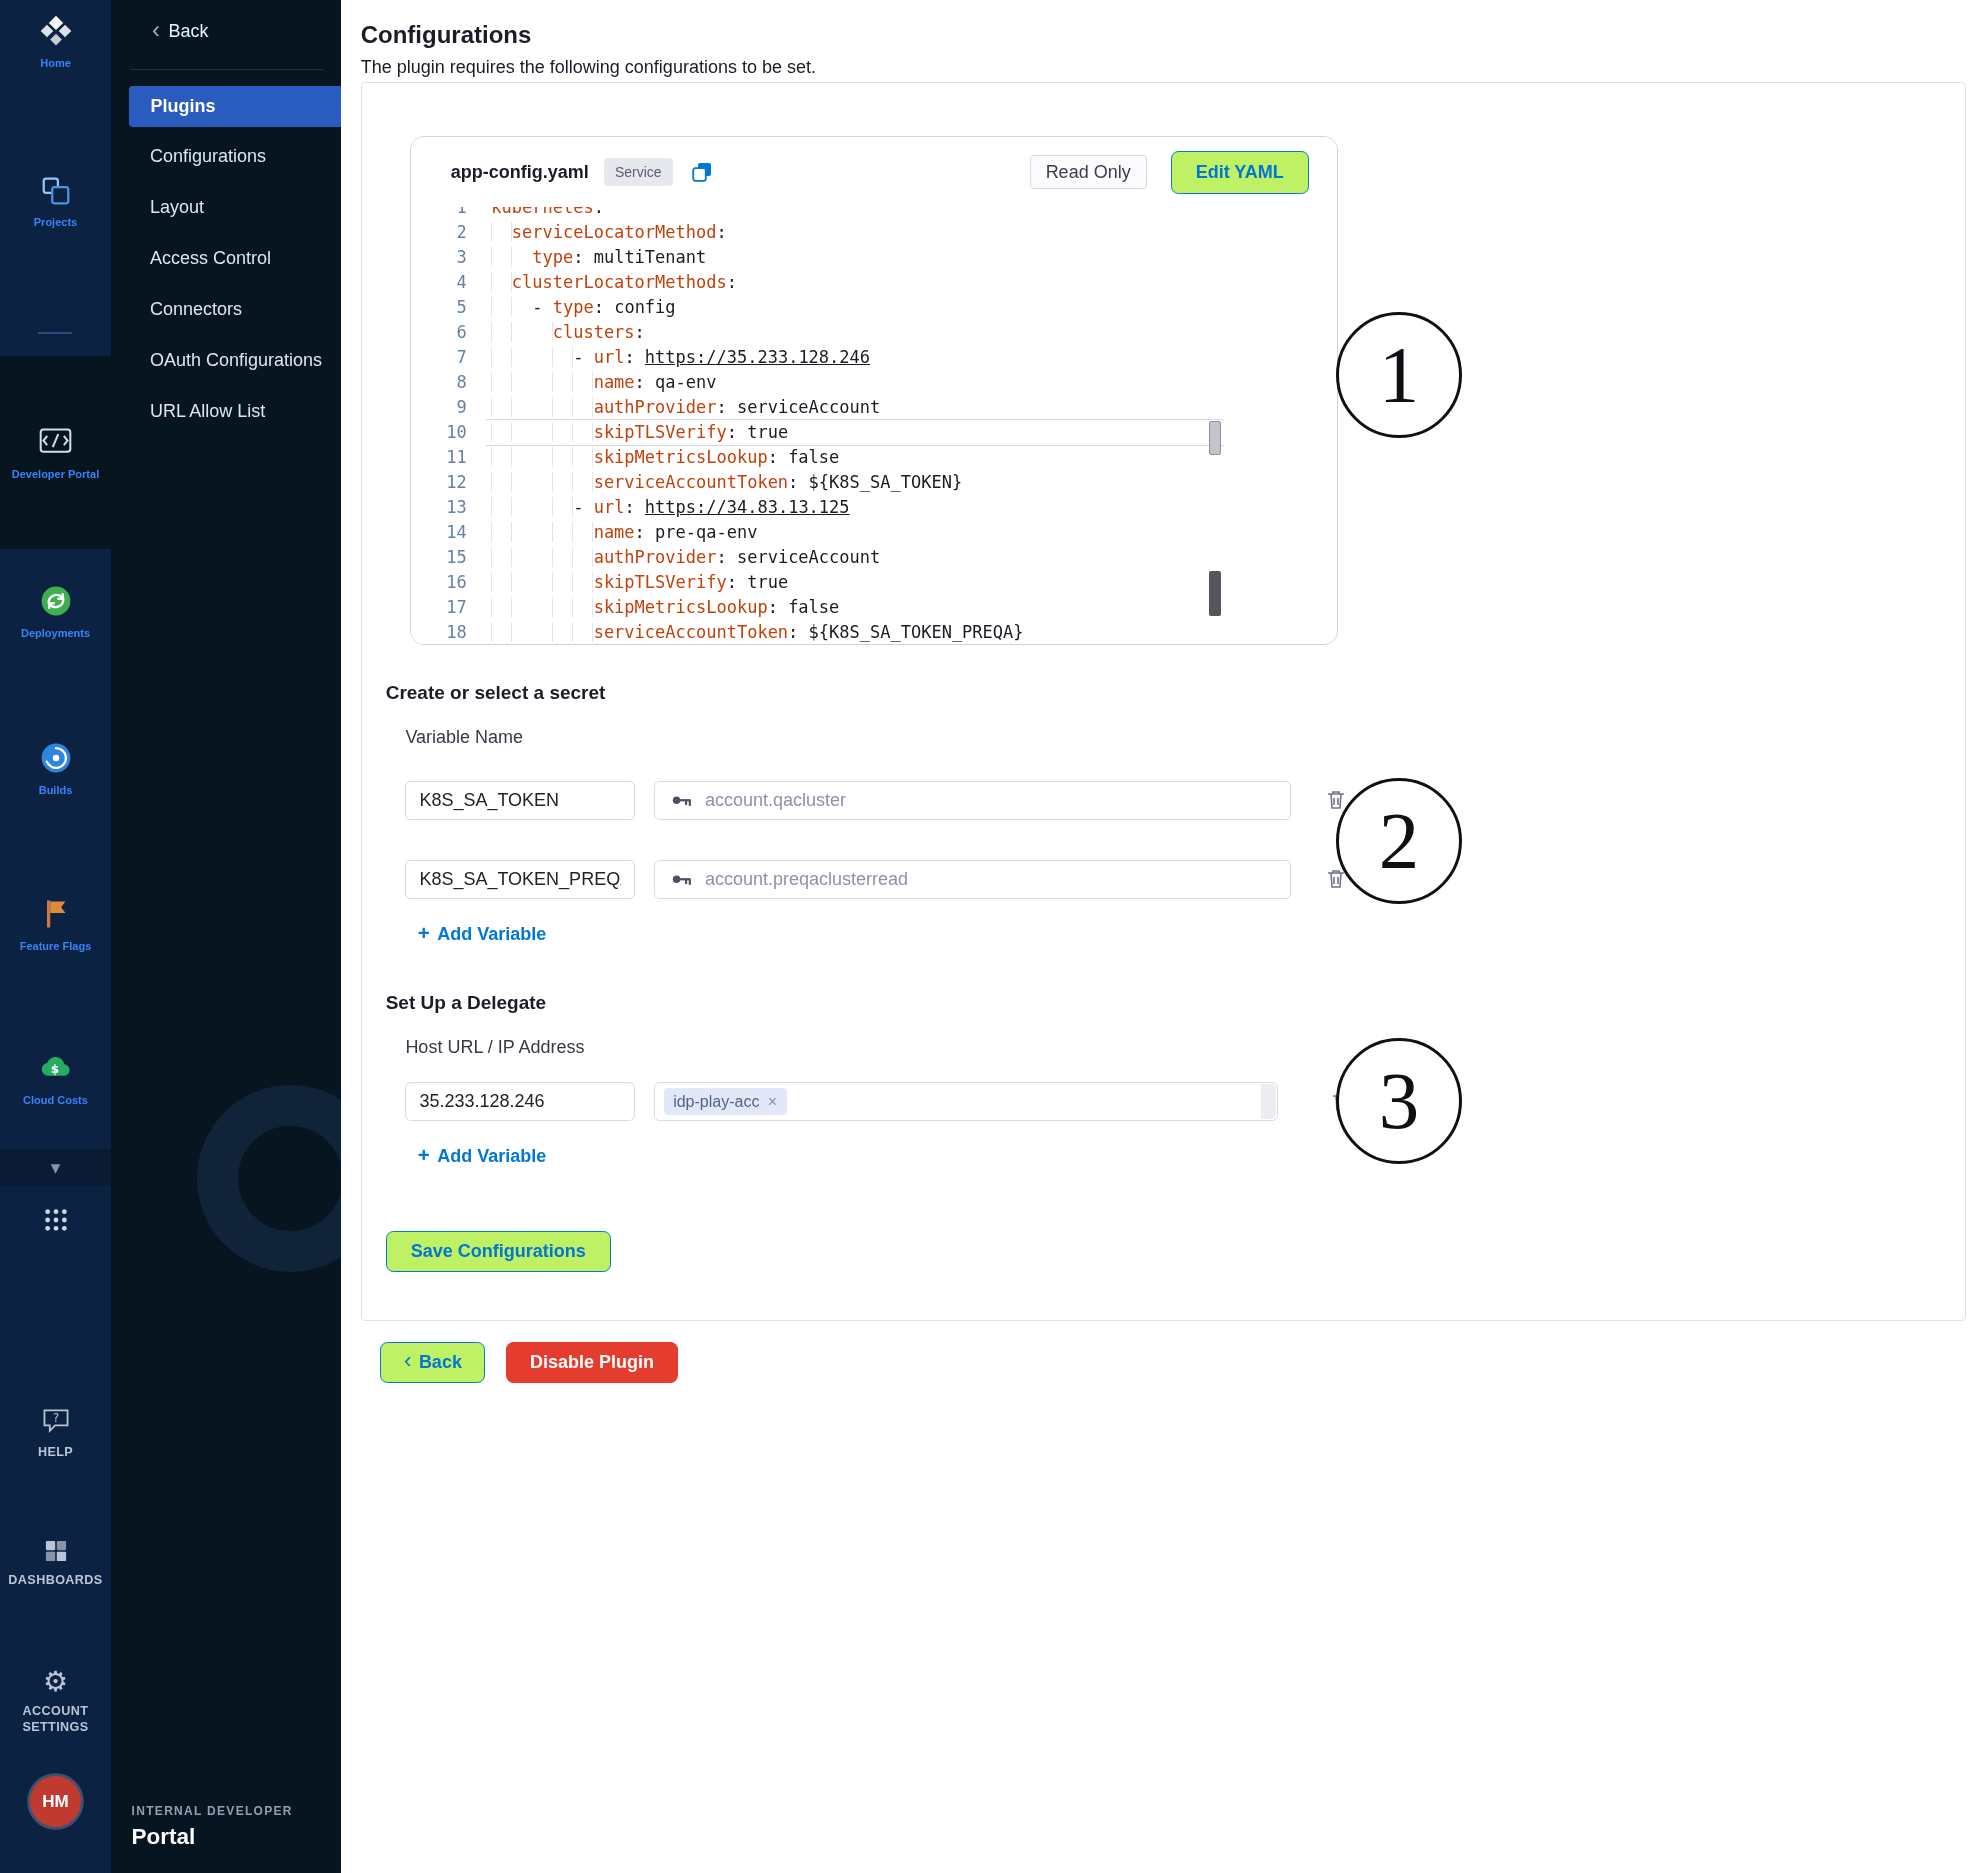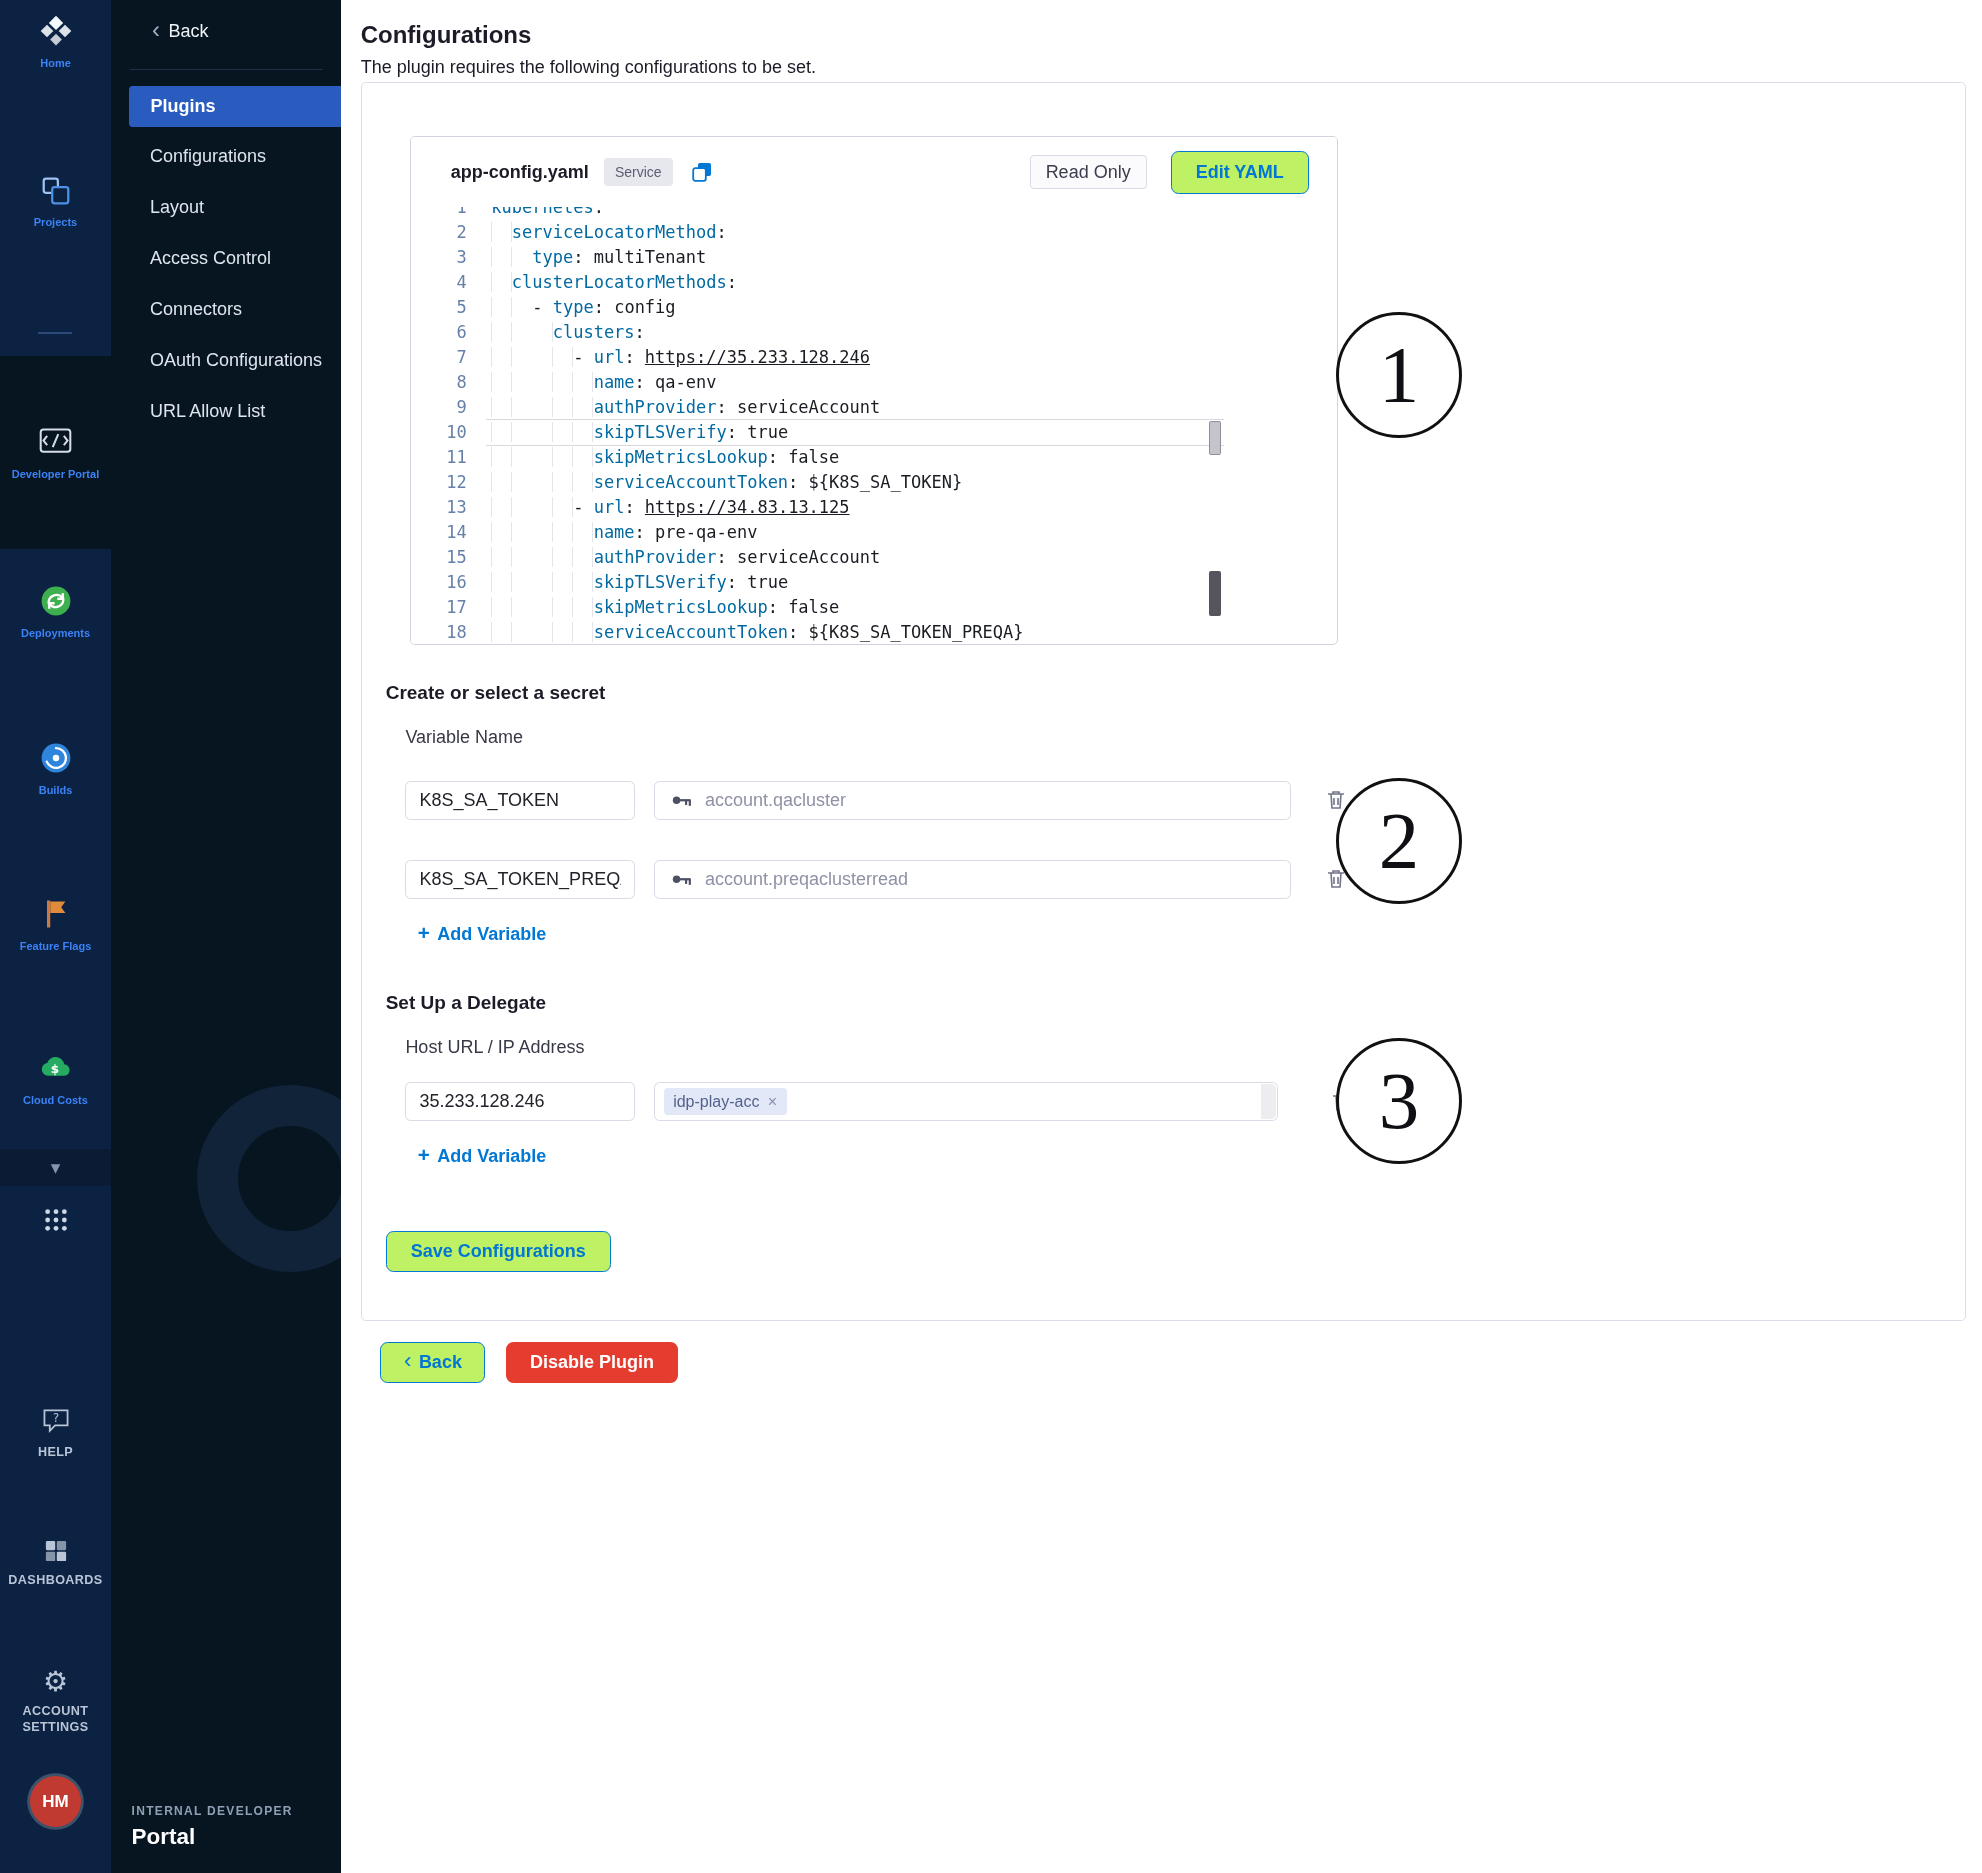--- a/index.html
+++ b/index.html
@@ -31,37 +31,37 @@
   .modfooter .eyebrow { font-size:12px; color:#8fa0b5; letter-spacing:1.3px; font-weight:600; }
   .modfooter .ftitle { margin-top:5.6px; font-size:22.5px; font-weight:700; color:#fff; }
 
   
   .main { position:relative; flex:1; height:1874px; background:#fff; padding:20.6px 17px 0 19.7px; }
   h1.pgtitle { font-size:24px; font-weight:700; color:#1c1c28; line-height:28px; }
   .subtitle { margin-top:8.4px; font-size:18px; line-height:21.5px; color:#1c1c28; }
   .panel { margin-top:3.7px; width:1605px; background:#fff; border:0.9px solid #dcdde8; border-radius:4.7px; padding:53px 0 48px 24px; }
 
   
-  .yaml-card { margin-left:24px; width:928px; border:0.9px solid #d3d3e0; border-radius:5px; background:#fff; overflow:hidden; }
+  .yaml-card { margin-left:24px; width:928px; border:0.9px solid #d3d3e0; border-radius:14px; background:#fff; overflow:hidden; }
   .yhead { height:70px; display:flex; align-items:center; padding:0 28px 0 40px; background:#fff; position:relative; z-index:2; }
   .fname { font-size:18px; font-weight:700; color:#1c1c28; }
   .chip-service { margin-left:15px; height:28px; display:inline-flex; align-items:center; padding:0 11.2px; border-radius:3.7px; background:#e7e7ee; color:#5b5d72; font-size:14px; }
   .copybtn { margin-left:17px; background:none; border:none; cursor:pointer; display:flex; align-items:center; }
   .yspacer { flex:1; }
   .chip-ro { height:34px; display:inline-flex; align-items:center; padding:0 15px; border-radius:3.7px; border:0.9px solid #d9dae5; background:#fbfbfe; color:#3c3d4c; font-size:18px; }
   .btn-outline { display:inline-flex; align-items:center; justify-content:center; gap:7.5px; height:43px; padding:0 24px; border:0.9px solid #0278d5; border-radius:7.5px; background:#bef264; color:#0176d3; font-size:18px; font-weight:700; cursor:pointer; font-family:inherit; }
   .yhead .btn-outline { margin-left:24px; }
 
   .codewrap { position:relative; width:813px; height:437px; overflow:hidden; background:#fff; }
   .codelines { margin-top:-12px; font-family:"DejaVu Sans Mono",monospace; font-size:17px; }
   .cm-line { display:flex; height:25px; line-height:25px; }
   .cm-line .ln { flex:0 0 75px; text-align:right; padding-right:19px; color:#6680a8; }
   .cm-line .lc { flex:1; white-space:pre; color:#1a1c23; padding-left:5.6px; }
   .cm-line.active .lc { box-shadow:0 -0.9px 0 #d4d4dc, 0 0.9px 0 #d4d4dc; }
-  .tok-k { color:#0369a1; }
+  .tok-k { color:#c2410c; }
   .tok-p, .tok-v { color:#1a1c23; }
   .tok-u { color:#1a1c23; text-decoration:underline; }
   .tok-i { background:repeating-linear-gradient(to right,#e4e4eb 0 0.9px,transparent 0.9px 20.3px); }
   .thumb { position:absolute; right:2.8px; width:12px; border-radius:1.9px; cursor:pointer; }
   .t1 { top:214px; height:34px; background:#c4c4cc; border:0.9px solid #90909a; }
   .t2 { top:364px; height:45px; background:#55555e; }
 
   
   .sech { margin:37px 0 0 0; font-size:19px; font-weight:700; color:#1c1c28; line-height:22.5px; }
   .sech.delegate { margin-top:47px; }

